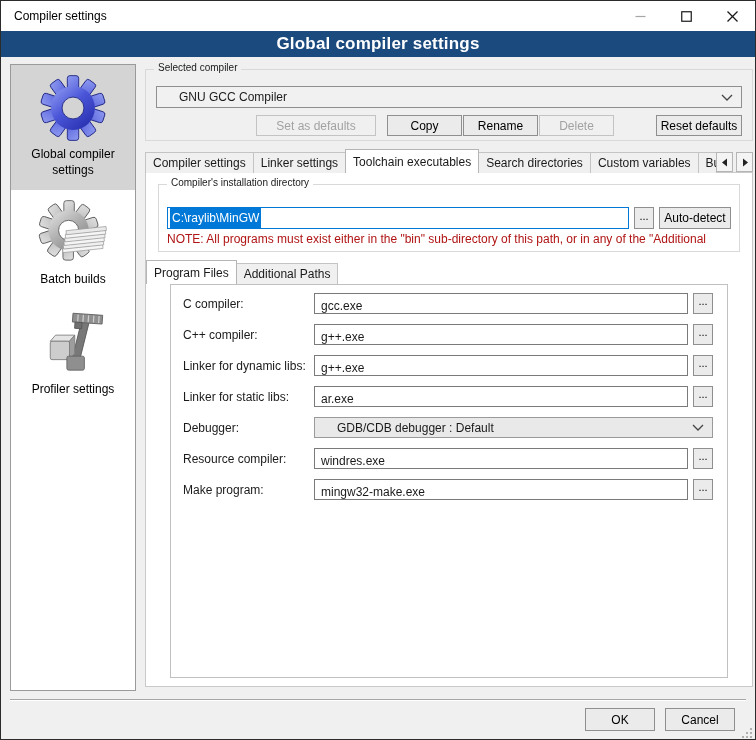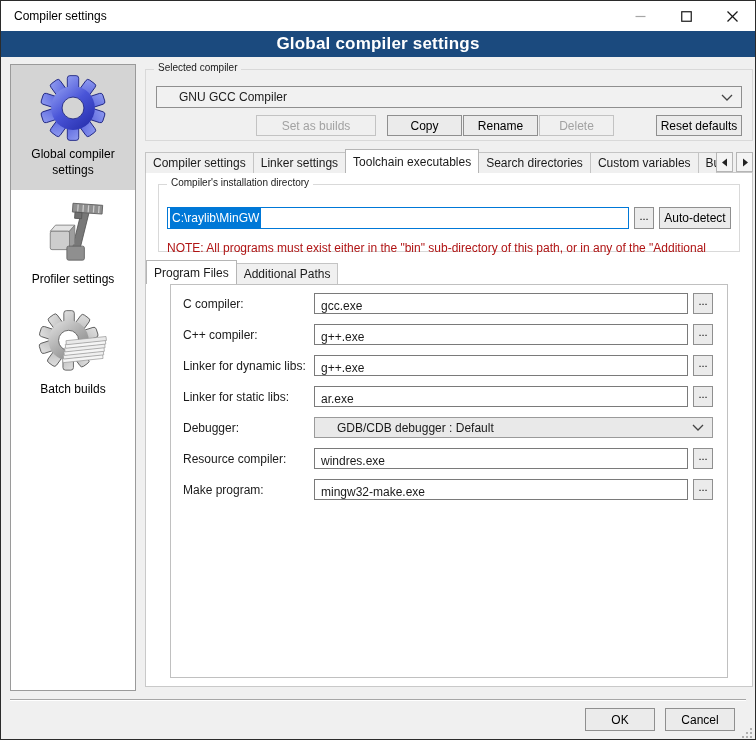--- a/index.html
+++ b/index.html
@@ -70,21 +70,21 @@
   .page-inner { margin:0 24px; height:394px; border-color:#c0c0c0; }
 
   .group-dir { margin:11px 12px 0; height:68px; padding:22px 8px 0; }
   .dir-row { display:flex; align-items:stretch; height:22px; }
   .input-focused { flex:1; background:#fff; border:1px solid #0078d7; display:flex; align-items:center;
                    padding-left:2px; overflow:hidden; }
   .sel-text { background:#0078d7; color:#fff; padding:10px 2px; font-size:12px; white-space:nowrap; }
   .browse-btn { width:20px; margin-left:5px; font-size:11px; line-height:8px; padding-bottom:5px; }
   .dir-row .btn { height:22px; }
   .autodetect-btn { width:72px; margin-left:5px; }
-  .note { margin-top:12px; color:#b01414; font-size:12px; white-space:nowrap; overflow:hidden; }
+  .note { margin-top:3px; color:#b01414; font-size:12px; white-space:nowrap; overflow:hidden; }
 
   .subtabs { margin:8px 0 0; }
 
   
   .rows { padding-top:8px; }
   .frow { display:flex; align-items:center; margin:0 14px 10px 12px; height:21px; }
   .frow .flabel { width:131px; flex:none; font-size:12px; }
   .field { flex:1; height:21px; background:#fff; border:1px solid #7a7a7a; display:flex; align-items:flex-end;
            padding-left:6px; font-size:12px; }
   .frow .browse-btn { height:21px; }
@@ -148,40 +148,20 @@
             <rect x="33.5" y="3" width="13" height="19" rx="3" transform="rotate(180 40 40)"></rect>
             <rect x="33.5" y="3" width="13" height="19" rx="3" transform="rotate(216 40 40)"></rect>
             <rect x="33.5" y="3" width="13" height="19" rx="3" transform="rotate(252 40 40)"></rect>
             <rect x="33.5" y="3" width="13" height="19" rx="3" transform="rotate(288 40 40)"></rect>
             <rect x="33.5" y="3" width="13" height="19" rx="3" transform="rotate(324 40 40)"></rect>
             <circle cx="40" cy="40" r="25" stroke="none"></circle>
           </g>
           <circle cx="40" cy="40" r="12.5" fill="#d4d4d4" stroke="#1d2380" stroke-width="1"></circle>
         </svg>
         <div class="lb-label">Global compiler settings</div>
-      </div>
-
-      <div class="lb-item">
-        <svg class="lb-icon" viewBox="0 0 80 80">
-          <polygon points="50,14 59,14 47,62 38,62" fill="#787878" stroke="#555" stroke-width="1"></polygon>
-          <g transform="translate(40,6) rotate(4)">
-            <rect x="0" y="0" width="34" height="10" fill="#8f8f8f" stroke="#5f5f5f" stroke-width="1"></rect>
-            <line x1="6" y1="1" x2="6" y2="9" stroke="#cfcfcf" stroke-width="1.4"></line>
-            <line x1="12" y1="1" x2="12" y2="9" stroke="#cfcfcf" stroke-width="1.4"></line>
-            <line x1="18" y1="1" x2="18" y2="9" stroke="#cfcfcf" stroke-width="1.4"></line>
-            <line x1="24" y1="1" x2="24" y2="9" stroke="#cfcfcf" stroke-width="1.4"></line>
-            <line x1="30" y1="1" x2="30" y2="9" stroke="#cfcfcf" stroke-width="1.4"></line>
-            <rect x="3" y="10" width="8" height="7" fill="#6f6f6f" stroke="#565656" stroke-width="1"></rect>
-          </g>
-          <polygon points="14,38 20,31 42,31 36,38" fill="#e4e4e4" stroke="#7d7d7d" stroke-width="1"></polygon>
-          <polygon points="36,38 42,31 42,52 36,59" fill="#9d9d9d" stroke="#7d7d7d" stroke-width="1"></polygon>
-          <rect x="14" y="38" width="22" height="21" rx="2" fill="#cdcdcd" stroke="#7d7d7d" stroke-width="1"></rect>
-          <rect x="33" y="55" width="20" height="16" rx="2" fill="#8f8f8f" stroke="#636363" stroke-width="1"></rect>
-        </svg>
-        <div class="lb-label">Profiler settings</div>
       </div>
 
       <div class="lb-item">
         <svg class="lb-icon" viewBox="0 0 80 80">
           <defs>
             <linearGradient id="ggray" x1="16" y1="10" x2="60" y2="66" gradientUnits="userSpaceOnUse">
               <stop offset="0" stop-color="#ededed"></stop>
                 <stop offset="0.5" stop-color="#aeaeae"></stop>
                 <stop offset="1" stop-color="#757575"></stop>
             </linearGradient>
@@ -204,34 +184,54 @@
             <rect x="0" y="20" width="46" height="4.6" fill="#f5f5f5" stroke="#9a9a9a" stroke-width="0.8"></rect>
             <rect x="1.2" y="16" width="46" height="4.6" fill="#efefef" stroke="#9a9a9a" stroke-width="0.8"></rect>
             <rect x="2.4" y="12" width="46" height="4.6" fill="#f5f5f5" stroke="#9a9a9a" stroke-width="0.8"></rect>
             <rect x="3.6" y="8" width="46" height="4.6" fill="#efefef" stroke="#9a9a9a" stroke-width="0.8"></rect>
             <rect x="4.8" y="4" width="46" height="4.6" fill="#f5f5f5" stroke="#9a9a9a" stroke-width="0.8"></rect>
             <rect x="6" y="0" width="46" height="4.6" fill="#e9e9e9" stroke="#9a9a9a" stroke-width="0.8"></rect>
           </g>
         </svg>
         <div class="lb-label">Batch builds</div>
       </div>
+
+      <div class="lb-item">
+        <svg class="lb-icon" viewBox="0 0 80 80">
+          <polygon points="50,14 59,14 47,62 38,62" fill="#787878" stroke="#555" stroke-width="1"></polygon>
+          <g transform="translate(40,6) rotate(4)">
+            <rect x="0" y="0" width="34" height="10" fill="#8f8f8f" stroke="#5f5f5f" stroke-width="1"></rect>
+            <line x1="6" y1="1" x2="6" y2="9" stroke="#cfcfcf" stroke-width="1.4"></line>
+            <line x1="12" y1="1" x2="12" y2="9" stroke="#cfcfcf" stroke-width="1.4"></line>
+            <line x1="18" y1="1" x2="18" y2="9" stroke="#cfcfcf" stroke-width="1.4"></line>
+            <line x1="24" y1="1" x2="24" y2="9" stroke="#cfcfcf" stroke-width="1.4"></line>
+            <line x1="30" y1="1" x2="30" y2="9" stroke="#cfcfcf" stroke-width="1.4"></line>
+            <rect x="3" y="10" width="8" height="7" fill="#6f6f6f" stroke="#565656" stroke-width="1"></rect>
+          </g>
+          <polygon points="14,38 20,31 42,31 36,38" fill="#e4e4e4" stroke="#7d7d7d" stroke-width="1"></polygon>
+          <polygon points="36,38 42,31 42,52 36,59" fill="#9d9d9d" stroke="#7d7d7d" stroke-width="1"></polygon>
+          <rect x="14" y="38" width="22" height="21" rx="2" fill="#cdcdcd" stroke="#7d7d7d" stroke-width="1"></rect>
+          <rect x="33" y="55" width="20" height="16" rx="2" fill="#8f8f8f" stroke="#636363" stroke-width="1"></rect>
+        </svg>
+        <div class="lb-label">Profiler settings</div>
+      </div>
     </div>
 
     <div class="main">
 
       <div class="groupbox gb-on-gray group-compiler">
         <span class="gb-label">Selected compiler</span>
         <div class="combo">
           <span class="combo-text">GNU GCC Compiler</span>
           <svg width="12" height="7" viewBox="0 0 12 7">
               <path d="M1 1 L6 6 L11 1" fill="none" stroke="#444" stroke-width="1.3"></path>
             </svg>
         </div>
         <div class="btn-row">
-          <div class="btn disabled" style="width:120px; margin-left:100px;">Set as builds</div>
+          <div class="btn disabled" style="width:120px; margin-left:100px;">Set as defaults</div>
           <div class="btn" style="width:75px; margin-left:11px;">Copy</div>
           <div class="btn" style="width:75px; margin-left:1px;">Rename</div>
           <div class="btn disabled" style="width:75px; margin-left:1px;">Delete</div>
           <div class="btn" style="width:86px; margin-left:auto;">Reset defaults</div>
         </div>
       </div>
 
       <div class="tabbar" style="margin-top:8px;">
         <div class="tab">Compiler settings</div>
         <div class="tab">Linker settings</div>

